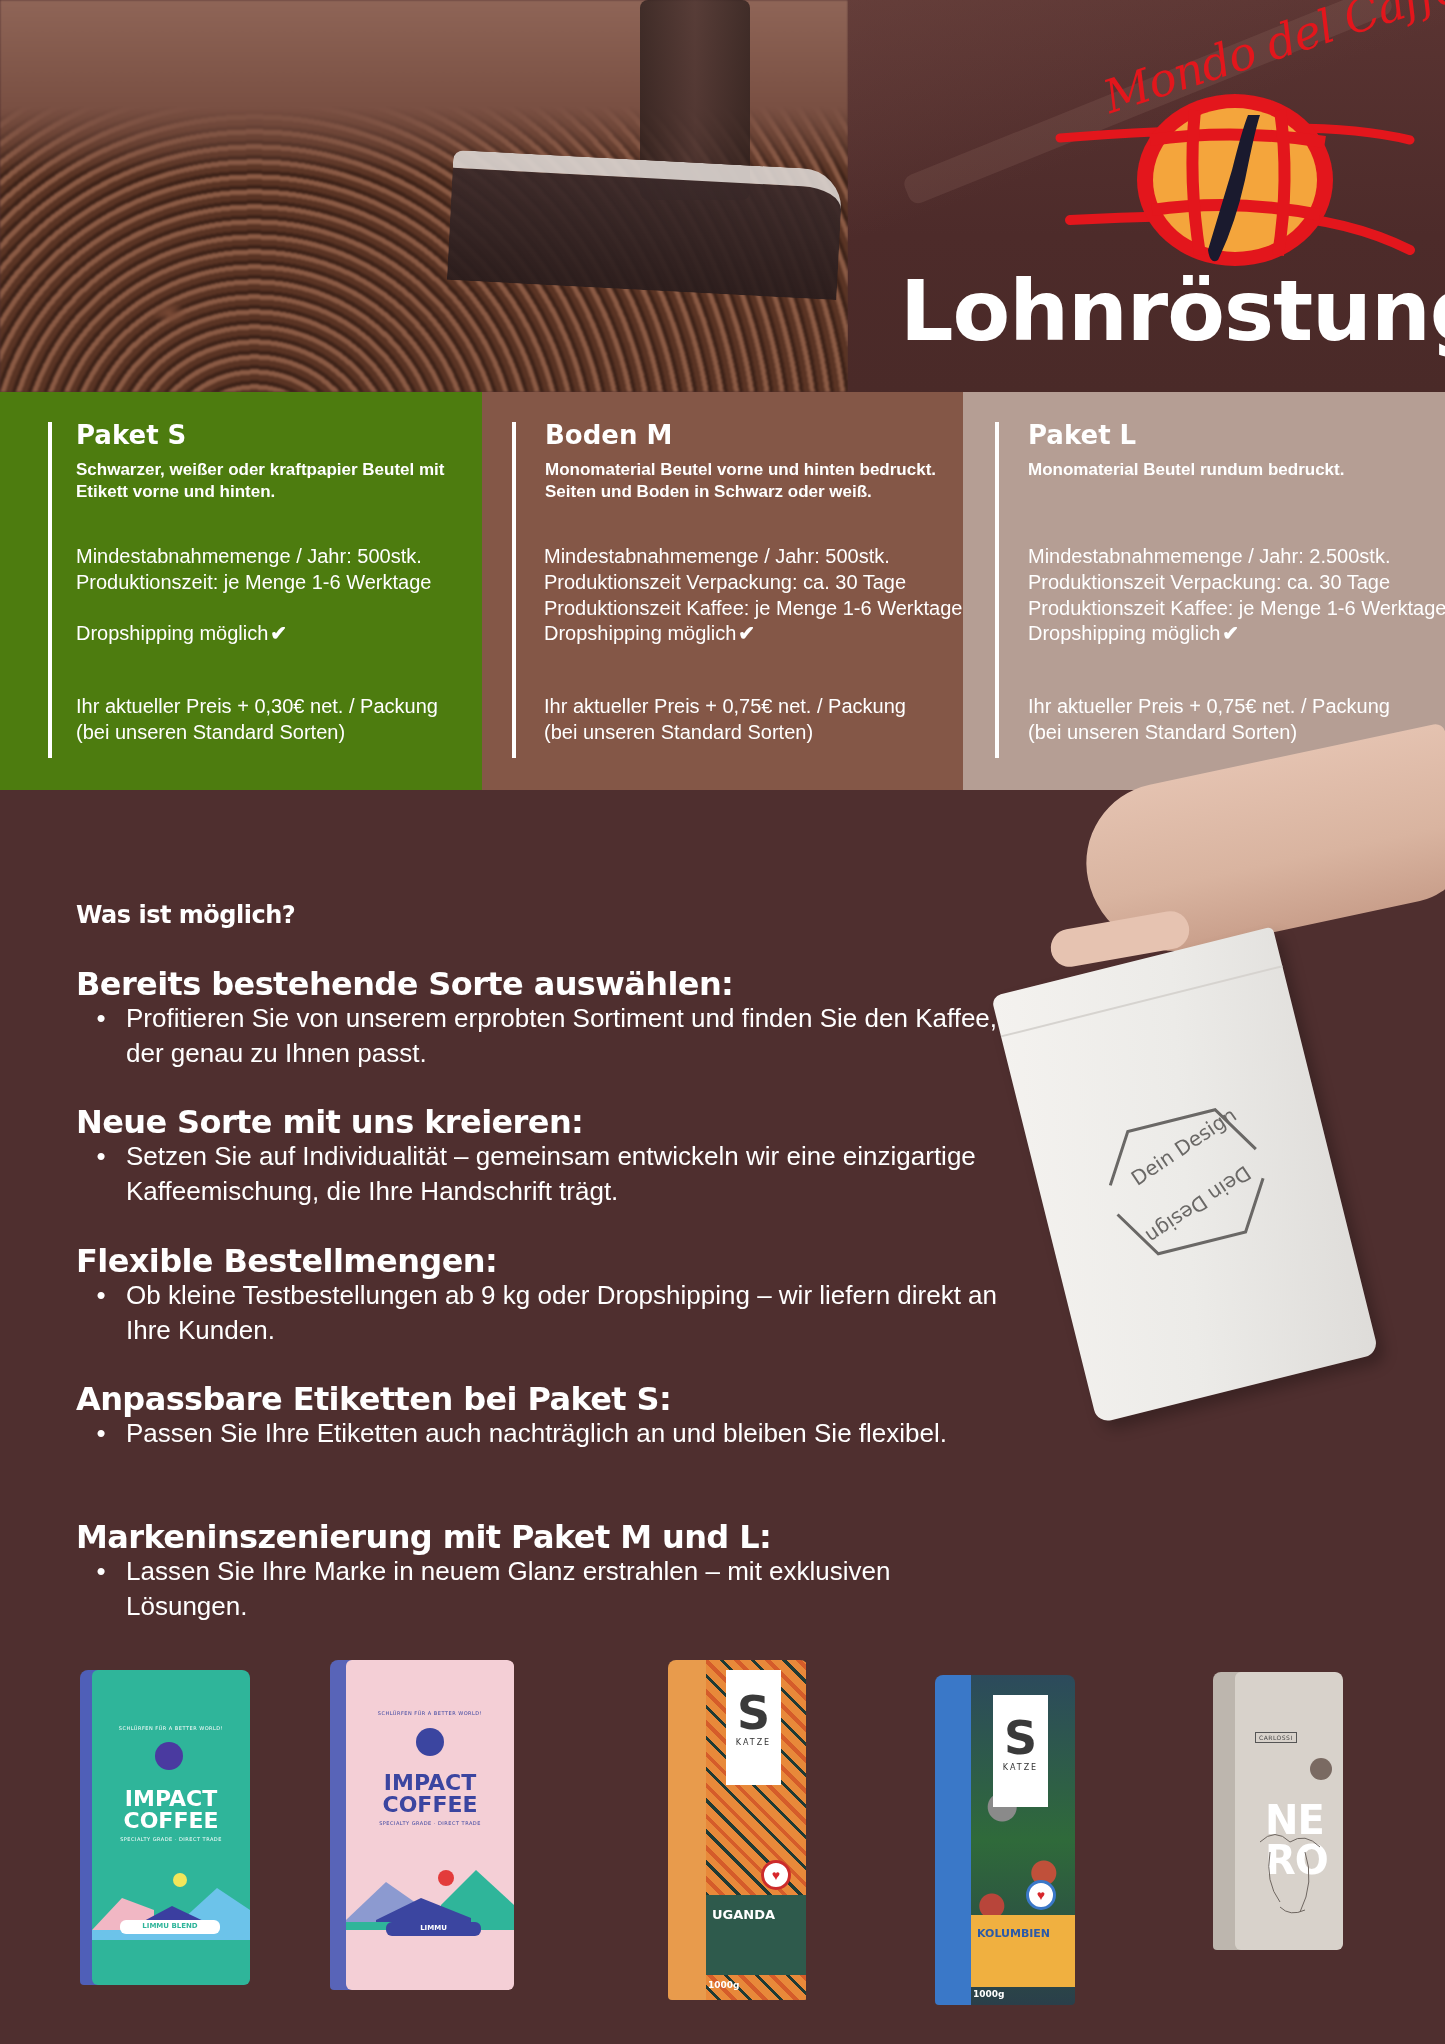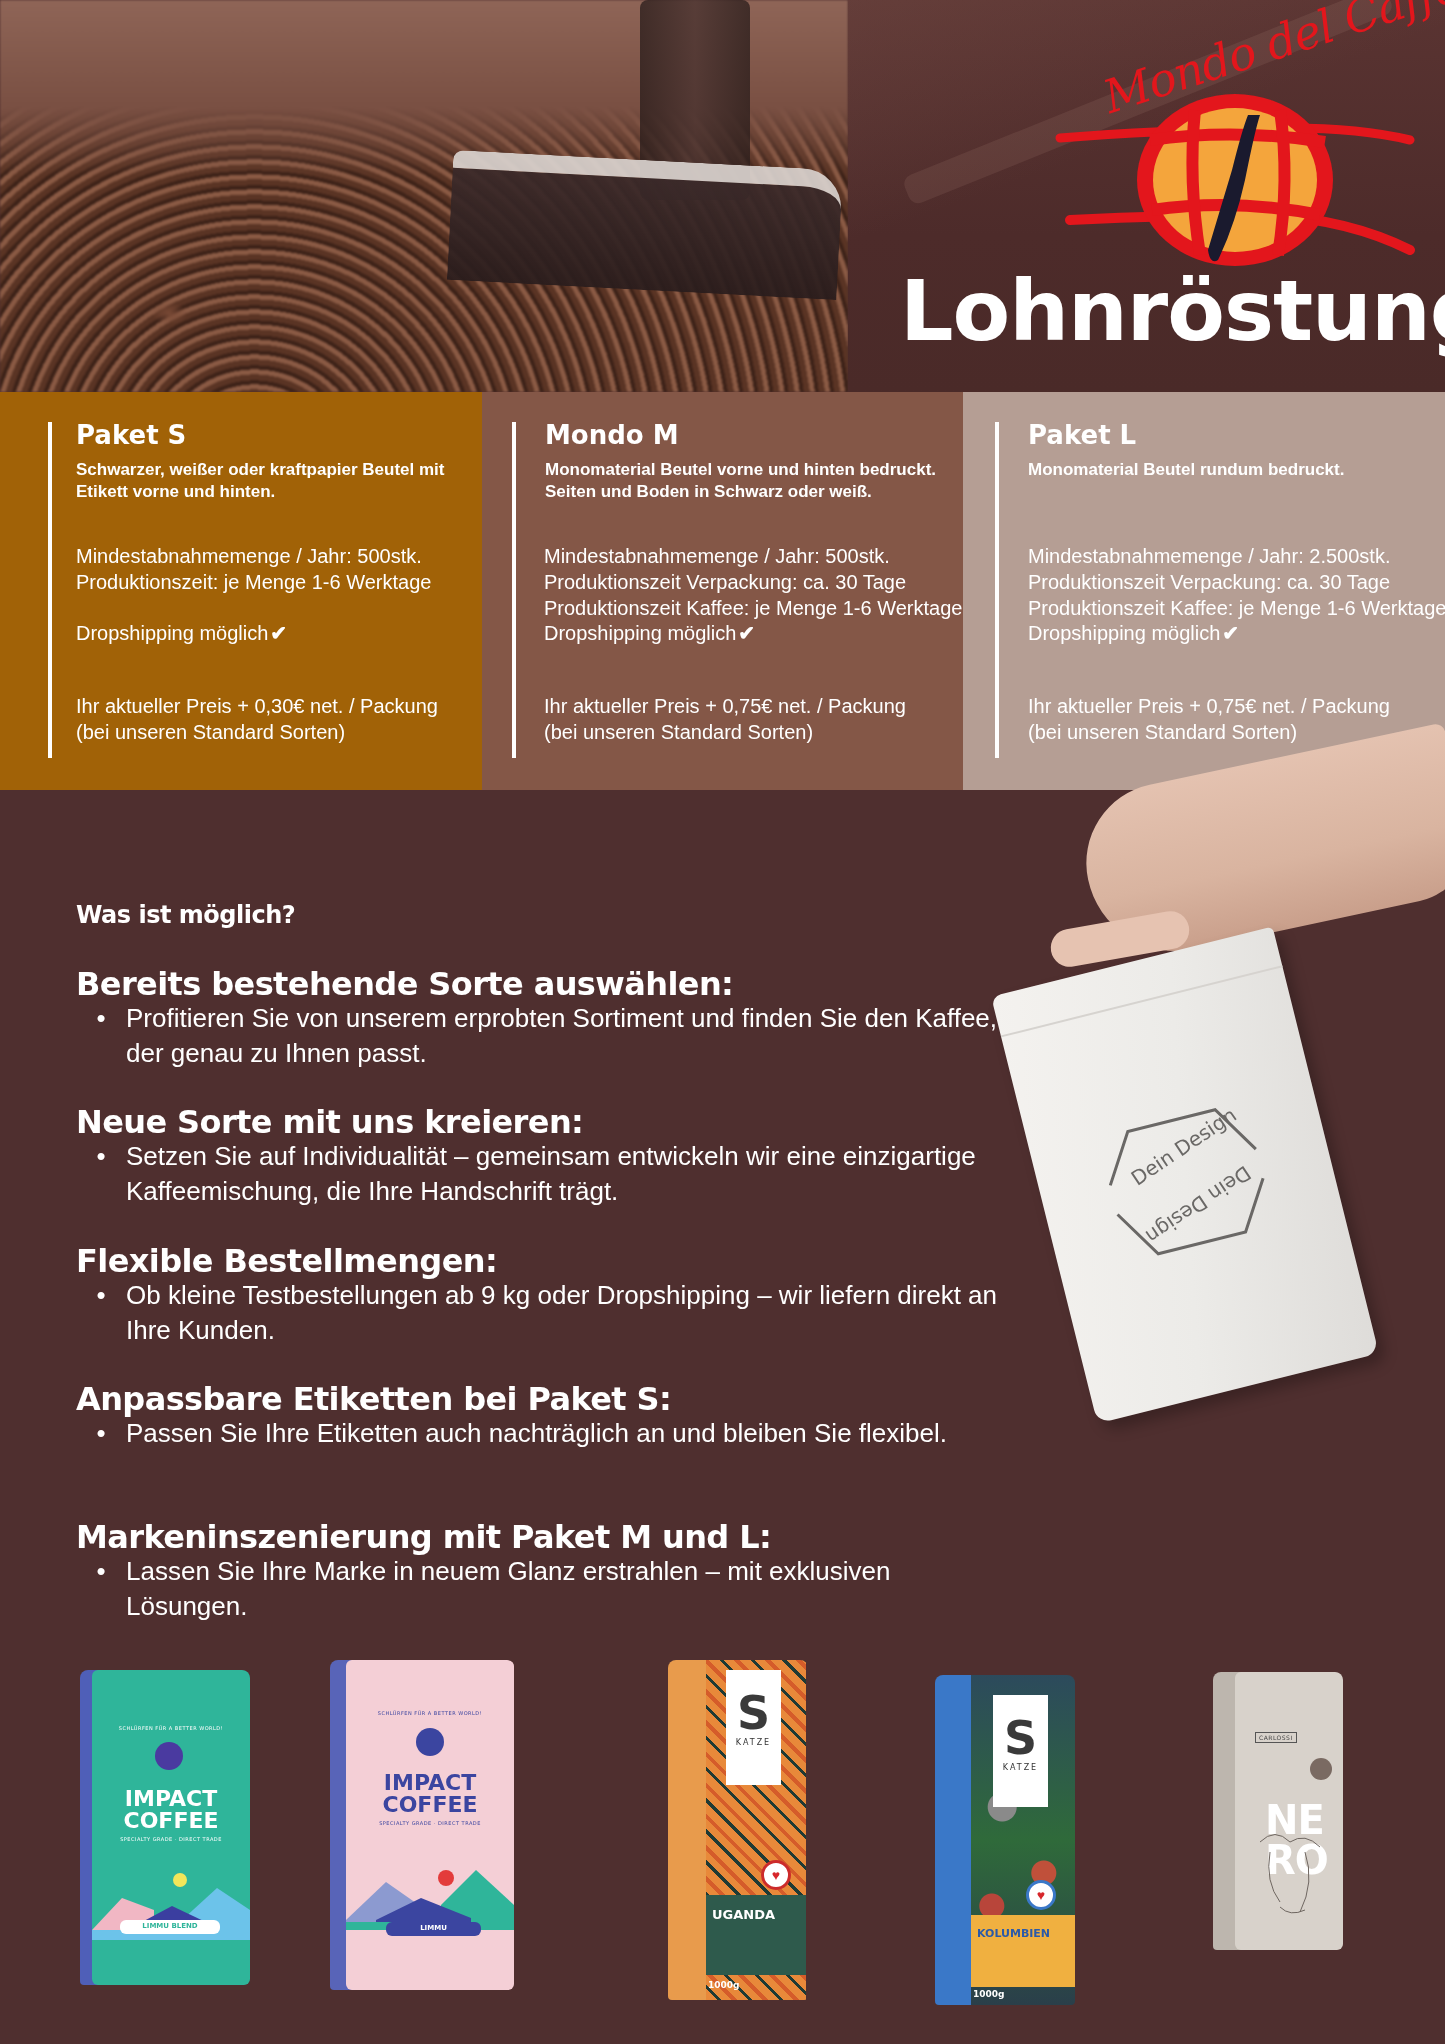--- a/index.html
+++ b/index.html
@@ -145,21 +145,21 @@
     <path d="M240 100 Q250 170 238 245" stroke="#e3161c" stroke-width="12" fill="none"></path>
 
     <path d="M220 105 Q215 120 205 170 Q195 215 178 250 Q170 255 168 240 Q180 200 192 160 Q202 120 208 105 Z" fill="#1a1a2e"></path>
   </svg>
   <div class="brand-script">Mondo del Caffè</div>
   <h1 class="hero-title">Lohnröstung</h1>
 </section>
 
 <section class="packages">
 
-  <div class="pkg pkg-s" style="background:#a16207;">
+  <div class="pkg pkg-s" style="background:#4d7c0f;">
     <div class="pkg-bar" style="left:48px;"></div>
     <div class="pkg-body" style="left:76px;">
       <div class="pkg-title">Paket S</div>
       <div class="pkg-subtitle">Schwarzer, weißer oder kraftpapier Beutel mit Etikett vorne und hinten.</div>
     </div>
     <div class="pkg-lines pkg-text" style="left:76px;">
       <div>Mindestabnahmemenge / Jahr: 500stk.</div>
       <div>Produktionszeit: je Menge 1-6 Werktage</div>
     </div>
     <div class="pkg-drop pkg-text" style="left:76px;">
@@ -167,21 +167,21 @@
     </div>
     <div class="pkg-price pkg-text" style="left:76px;">
       <div>Ihr aktueller Preis + 0,30€ net. / Packung</div>
       <div>(bei unseren Standard Sorten)</div>
     </div>
   </div>
 
   <div class="pkg pkg-m" style="background:#845747;">
     <div class="pkg-bar" style="left:30px;"></div>
     <div class="pkg-body" style="left:63px;">
-      <div class="pkg-title">Mondo M</div>
+      <div class="pkg-title">Boden M</div>
       <div class="pkg-subtitle" style="width:400px;">Monomaterial Beutel vorne und hinten bedruckt. Seiten und Boden in Schwarz oder weiß.</div>
     </div>
     <div class="pkg-lines pkg-text" style="left:62px;">
       <div>Mindestabnahmemenge / Jahr: 500stk.</div>
       <div>Produktionszeit Verpackung: ca. 30 Tage</div>
       <div>Produktionszeit Kaffee: je Menge 1-6 Werktage</div>
     </div>
     <div class="pkg-drop pkg-text" style="left:62px;">
       <span>Dropshipping möglich</span><span class="check">✔</span>
     </div>

